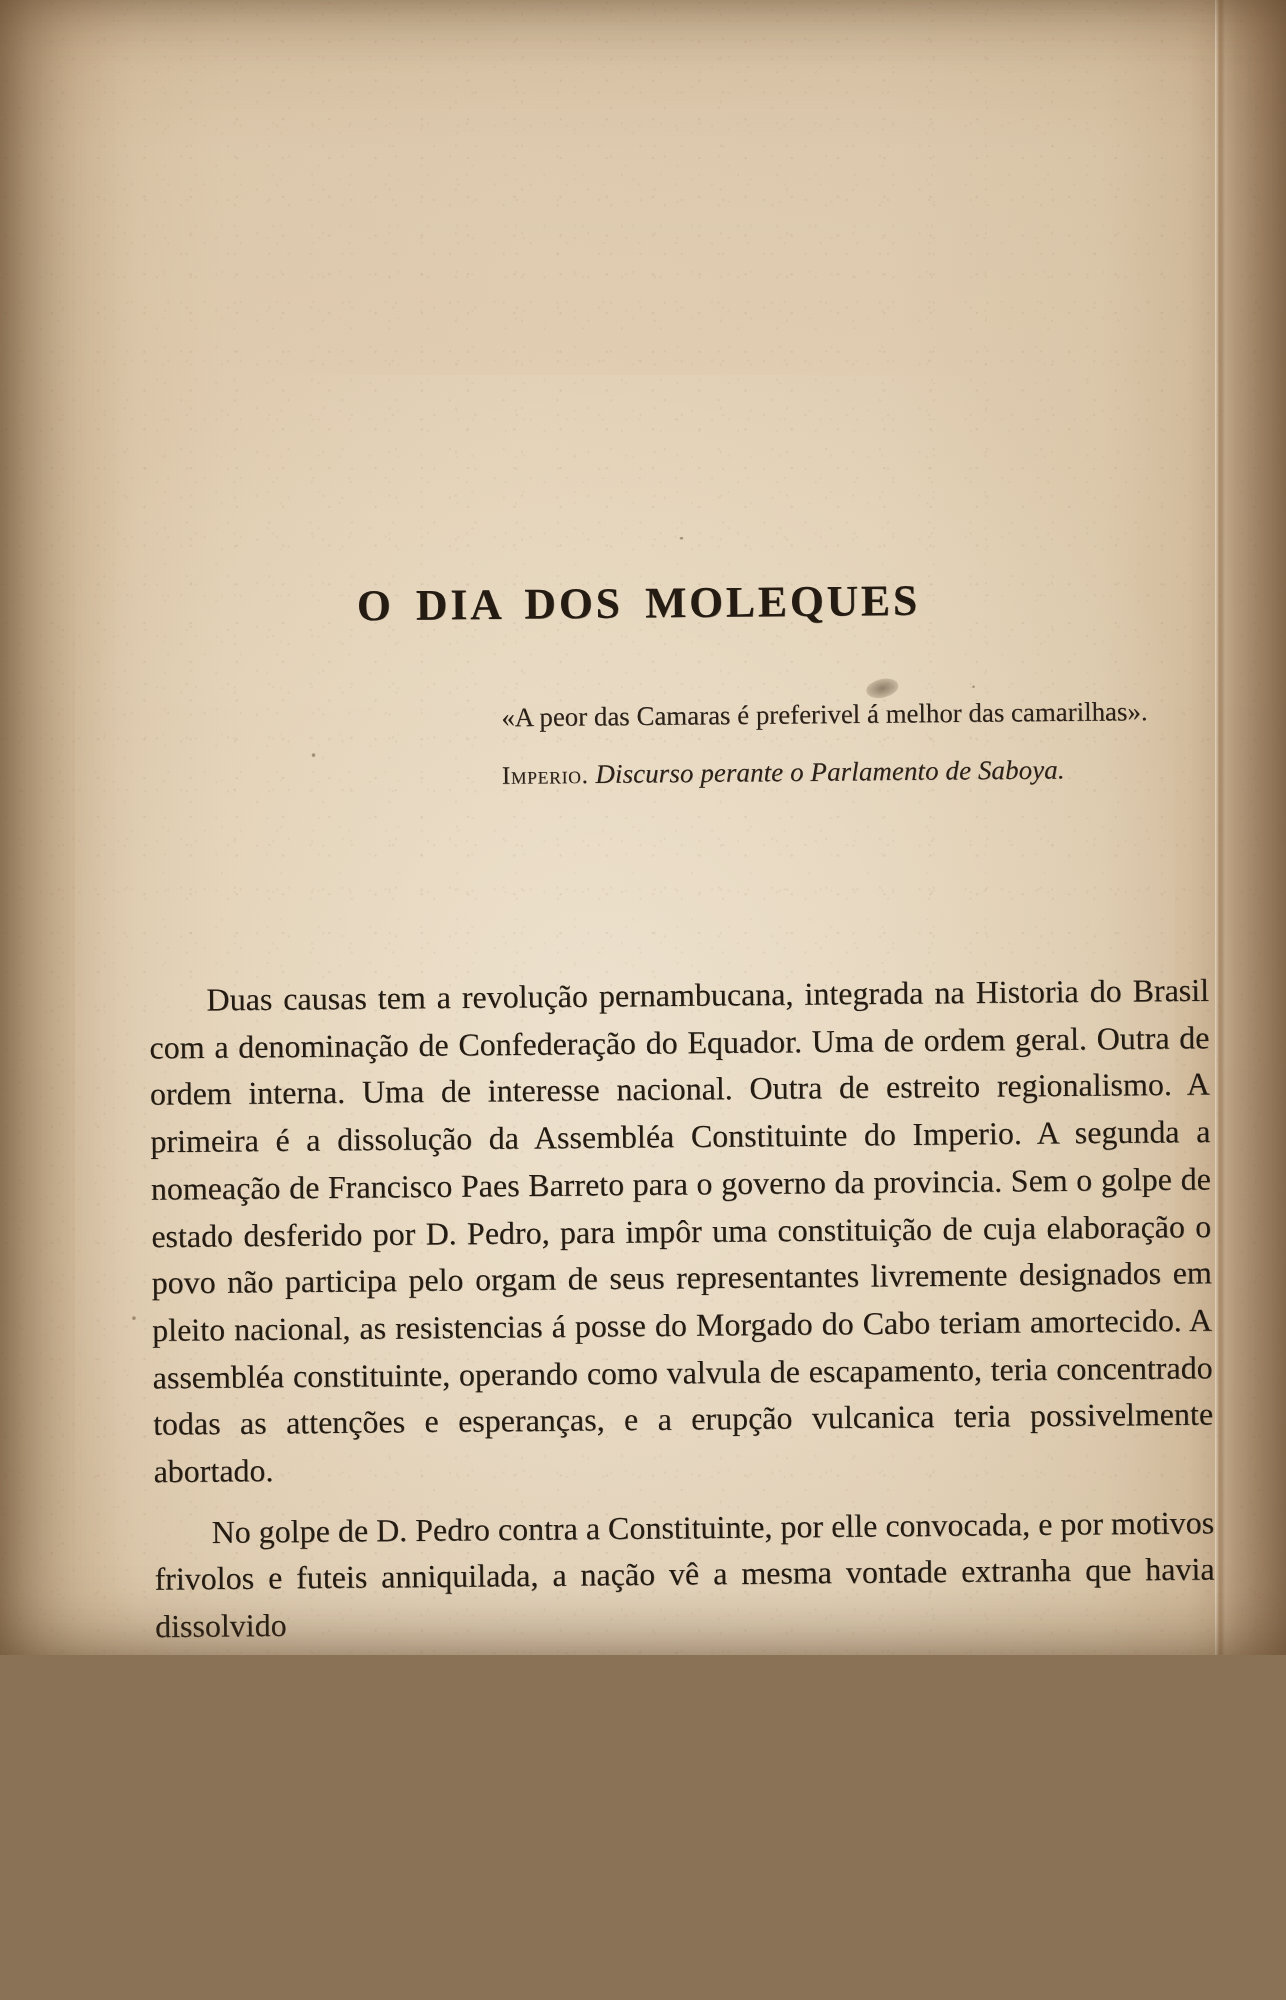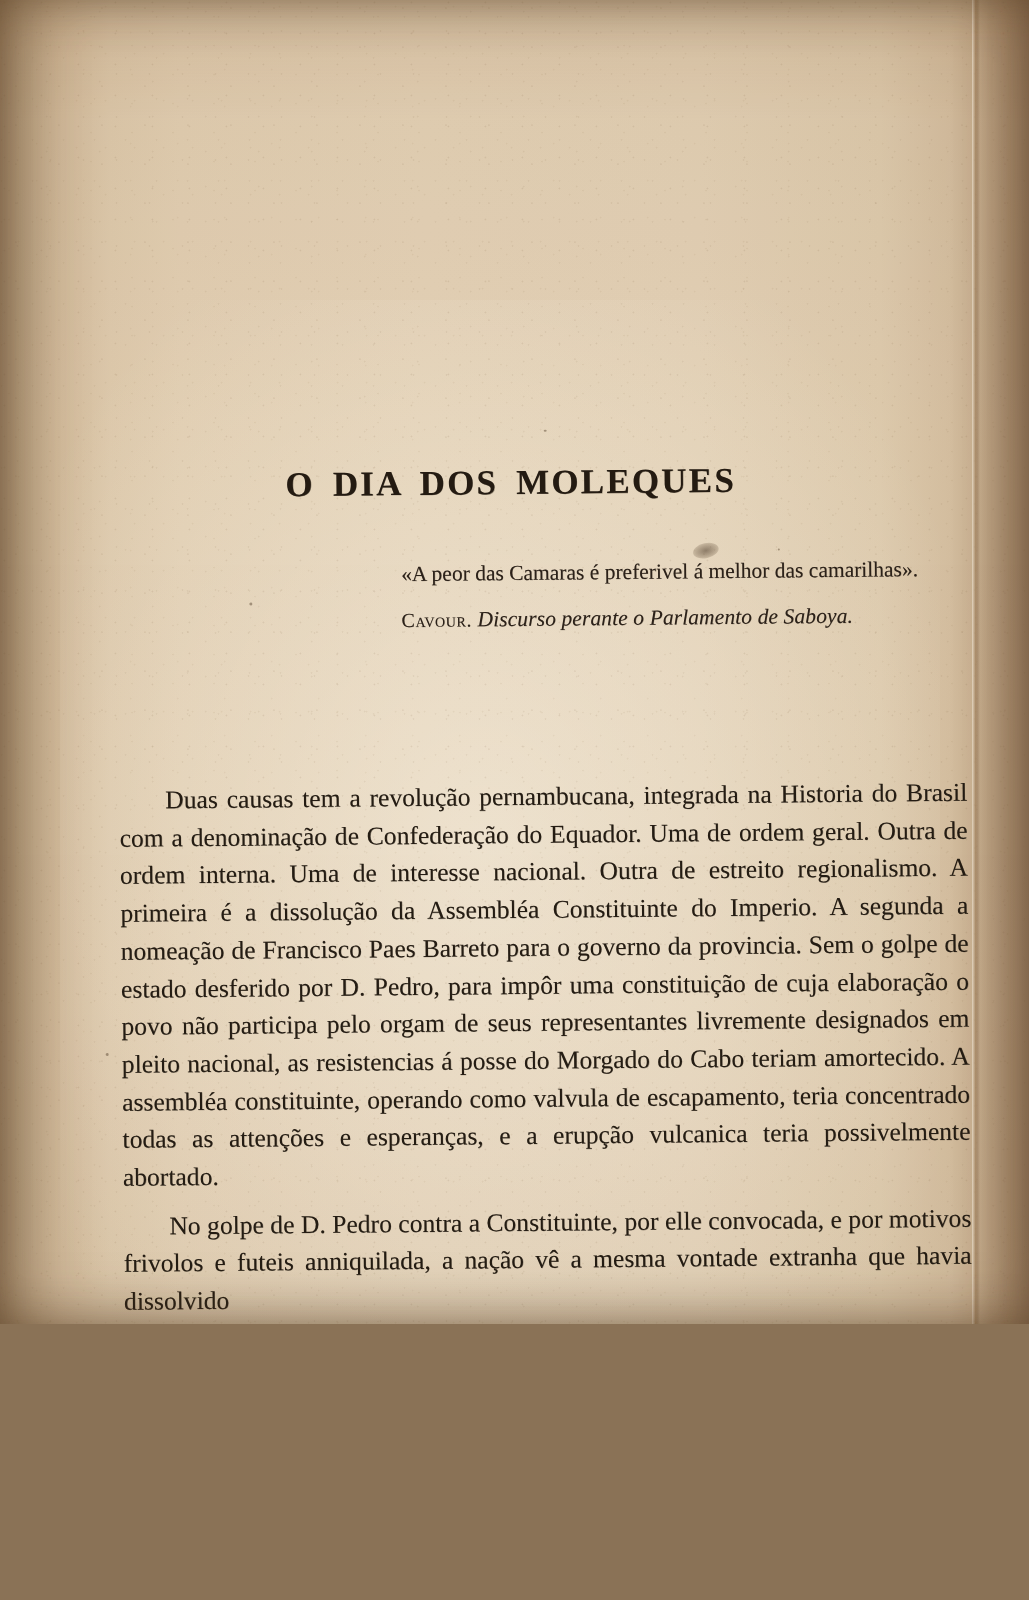--- a/index.html
+++ b/index.html
@@ -208,21 +208,21 @@
     <div class="smudge"></div>
     <div class="fleck" style="left:252px;top:600px;width:3px;height:3px;"></div>
     <div class="fleck" style="left:781px;top:551px;width:2px;height:2px;"></div>
     <div class="fleck" style="left:548px;top:430px;width:3px;height:2px;"></div>
     <div class="fleck" style="left:104px;top:1049px;width:3px;height:3px;"></div>
     <div class="fleck" style="left:635px;top:1363px;width:3px;height:3px;"></div>
 
     <div class="epigraph">
       <div class="quote-line">«A peor das Camaras é preferivel á melhor das camarilhas».</div>
       <div class="attrib">
-        <span class="smallcaps">Cavour.</span>
+        <span class="smallcaps">Imperio.</span>
         <span>Discurso perante o Parlamento de Saboya.</span>
       </div>
     </div>
 
     <div class="body-text">
       <p>Duas causas tem a revolução pernambucana, integrada na Historia do Brasil com a denominação de Confederação do Equador. Uma de ordem geral. Outra de ordem interna. Uma de interesse nacional. Outra de estreito regionalismo. A primeira é a dissolução da Assembléa Constituinte do Imperio. A segunda a nomeação de Francisco Paes Barreto para o governo da provincia. Sem o golpe de estado desferido por D. Pedro, para impôr uma constituição de cuja elaboração o povo não participa pelo orgam de seus representantes livremente designados em pleito nacional, as resistencias á posse do Morgado do Cabo teriam amortecido. A assembléa constituinte, operando como valvula de escapamento, teria concentrado todas as attenções e esperanças, e a erupção vulcanica teria possivelmente abortado.</p>
       <p>No golpe de D. Pedro contra a Constituinte, por elle convocada, e por motivos frivolos e futeis anniquilada, a nação vê a mesma vontade extranha que havia dissolvido</p>
     </div>
 
   </div>

